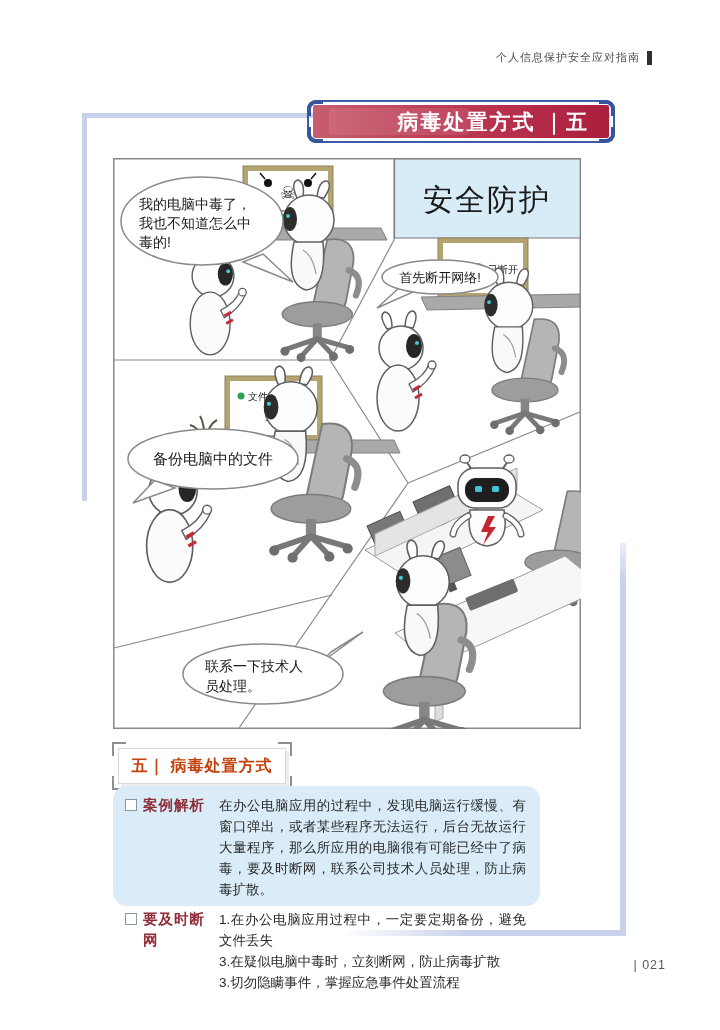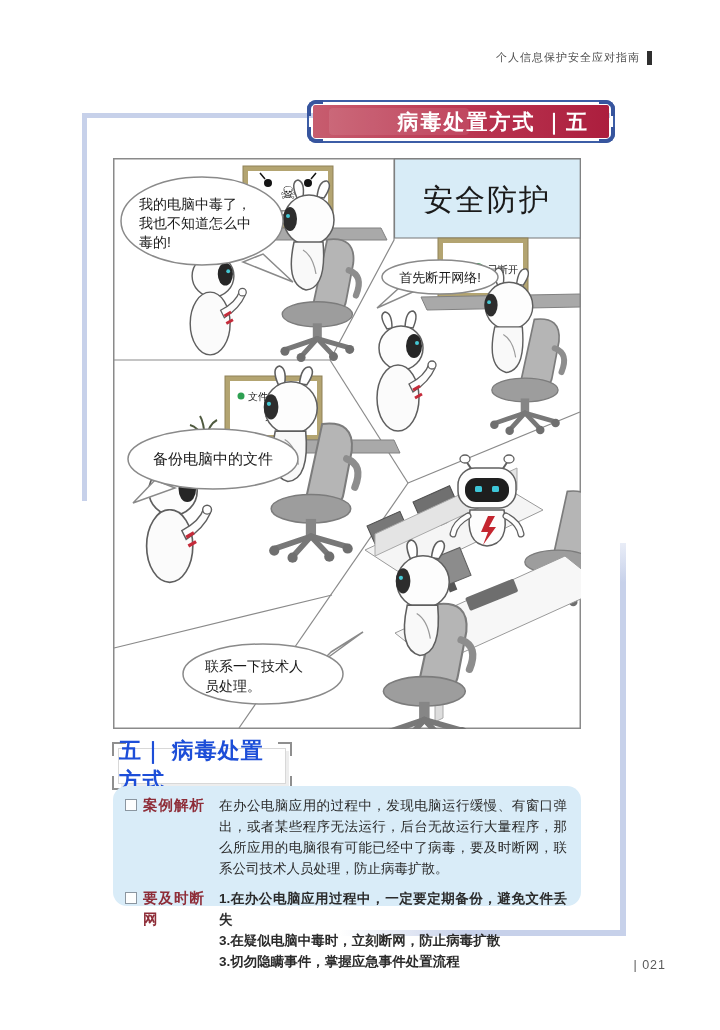--- a/index.html
+++ b/index.html
@@ -33,29 +33,29 @@
   .comic{position:absolute;left:113px;top:158px;width:468px;height:571px;}
   
   .headingbox{position:absolute;left:112px;top:742px;width:180px;height:48px;}
   .hb-c{position:absolute;width:12px;height:12px;border:0 solid #8f8f8f;}
   .hb-tl{left:0;top:0;border-top-width:2px;border-left-width:2px;}
   .hb-tr{right:0;top:0;border-top-width:2px;border-right-width:2px;}
   .hb-bl{left:0;bottom:0;border-bottom-width:2px;border-left-width:2px;}
   .hb-br{right:0;bottom:0;border-bottom-width:2px;border-right-width:2px;}
   .hb-white{position:absolute;left:6px;top:6px;width:166px;height:34px;background:#ffffff;border:1px solid #d8d8d8;
     box-shadow:3px 3px 0 rgba(0,0,0,0.07);display:flex;align-items:center;justify-content:center;}
-  .hb-text{color:#1d4ed8;font-weight:bold;font-size:22px;letter-spacing:1px;}
-  
-  .infobox{position:absolute;left:113px;top:786px;width:468px;height:120px;background:#d9ecf8;border-radius:14px;
+  .hb-text{color:#c2410c;font-weight:bold;font-size:16px;letter-spacing:1px;}
+  
+  .infobox{position:absolute;left:113px;top:786px;width:427px;height:120px;background:#d9ecf8;border-radius:14px;
     box-sizing:border-box;padding:9px 14px 8px 12px;}
   .info-row{display:flex;align-items:flex-start;margin-bottom:9px;}
   .cbx{flex:0 0 auto;width:10px;height:10px;border:1.5px solid #8b96a0;background:#fdfefe;margin:4px 6px 0 0;}
   .info-label{flex:0 0 auto;width:64px;color:#8e2d38;font-weight:bold;font-size:14.5px;letter-spacing:1px;margin-right:12px;line-height:21px;}
   .info-text{flex:1;font-size:13.5px;color:#2b2b2b;line-height:21px;text-align:justify;}
-  .advice-line{font-size:13.5px;color:#2b2b2b;line-height:21px;font-weight:bold;}
+  .advice-line{font-size:13.5px;color:#2b2b2b;line-height:21px;}
   
   .pagenum{position:absolute;top:958px;right:54px;font-size:12.5px;color:#5a5a5a;letter-spacing:1px;margin-left:8px;}
   
   .comic text{font-family:"Liberation Sans","DejaVu Sans",sans-serif;fill:#1a1a1a;}
 </style>
 </head>
 <body>
 
 <div class="page">
 

